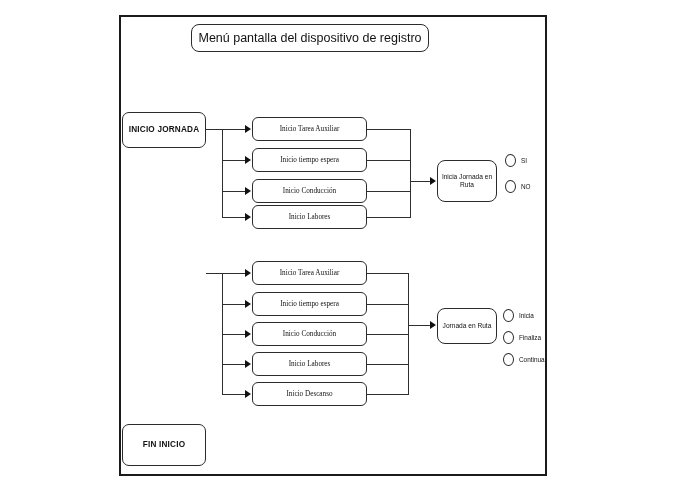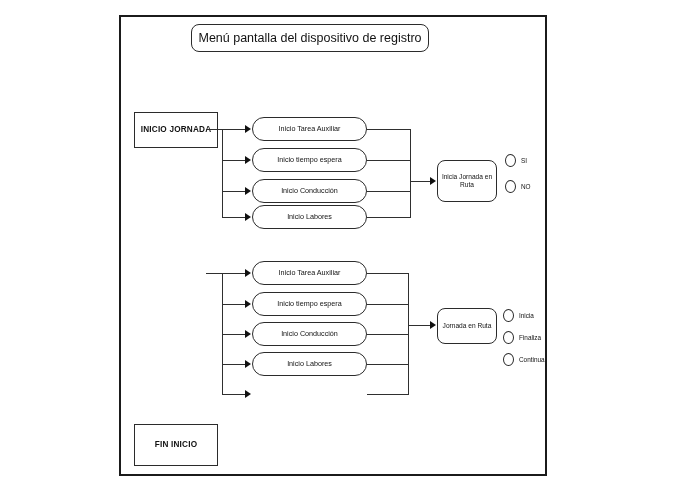--- a/index.html
+++ b/index.html
@@ -46,38 +46,39 @@
   }
   .title-box {
     left: 191px;
     top: 24px;
     width: 238px;
     height: 28px;
     border-radius: 8px;
     font-size: 12.5px;
   }
   .group-box {
-    left: 134px;
+    left: 122px;
     width: 84px;
-    border-radius: 0;
+    border-radius: 7px;
     font-weight: bold;
     font-size: 8.2px;
     letter-spacing: 0.2px;
     padding: 0 3px;
   }
   #group-box-inicio  { top: 112px; height: 36px; }
   #group-box-activ   { top: 255px; height: 38px; }
   #group-box-fin     { top: 424px; height: 42px; }
 
   .item-box {
     left: 252px;
     width: 115px;
     height: 24px;
-    border-radius: 12px;
+    border-radius: 6px;
     font-size: 7.2px;
+    font-family: Liberation Serif, serif;
   }
   .target-box {
     left: 437px;
     width: 60px;
     border-radius: 8px;
     font-size: 6.6px;
     padding: 0 3px;
   }
   #target-box-1 { top: 160px; height: 42px; }
   #target-box-2 { top: 308px; height: 36px; }
@@ -185,20 +186,21 @@
   <div class="arrow-head" style="left:245px; top:330px;"></div>
   <div class="hline" style="left:222px; top:364px; width:24px;"></div>
   <div class="arrow-head" style="left:245px; top:360px;"></div>
   <div class="hline" style="left:222px; top:394px; width:24px;"></div>
   <div class="arrow-head" style="left:245px; top:390px;"></div>
 
   <div class="node item-box" style="top:261px;">Inicio Tarea Auxiliar</div>
   <div class="node item-box" style="top:292px;">Inicio tiempo espera</div>
   <div class="node item-box" style="top:322px;">Inicio Conducción</div>
   <div class="node item-box" style="top:352px;">Inicio Labores</div>
+  <div class="node item-box" style="top:382px;">Inicio Descanso</div>
 
   <div class="hline" style="left:367px; top:273px; width:42px;"></div>
   <div class="hline" style="left:367px; top:304px; width:42px;"></div>
   <div class="hline" style="left:367px; top:334px; width:42px;"></div>
   <div class="hline" style="left:367px; top:364px; width:42px;"></div>
   <div class="hline" style="left:367px; top:394px; width:42px;"></div>
   <div class="vline" style="left:408px; top:273px; height:122px;"></div>
   <div class="hline" style="left:408px; top:325px; width:24px;"></div>
   <div class="arrow-head" style="left:430px; top:321px;"></div>
 

